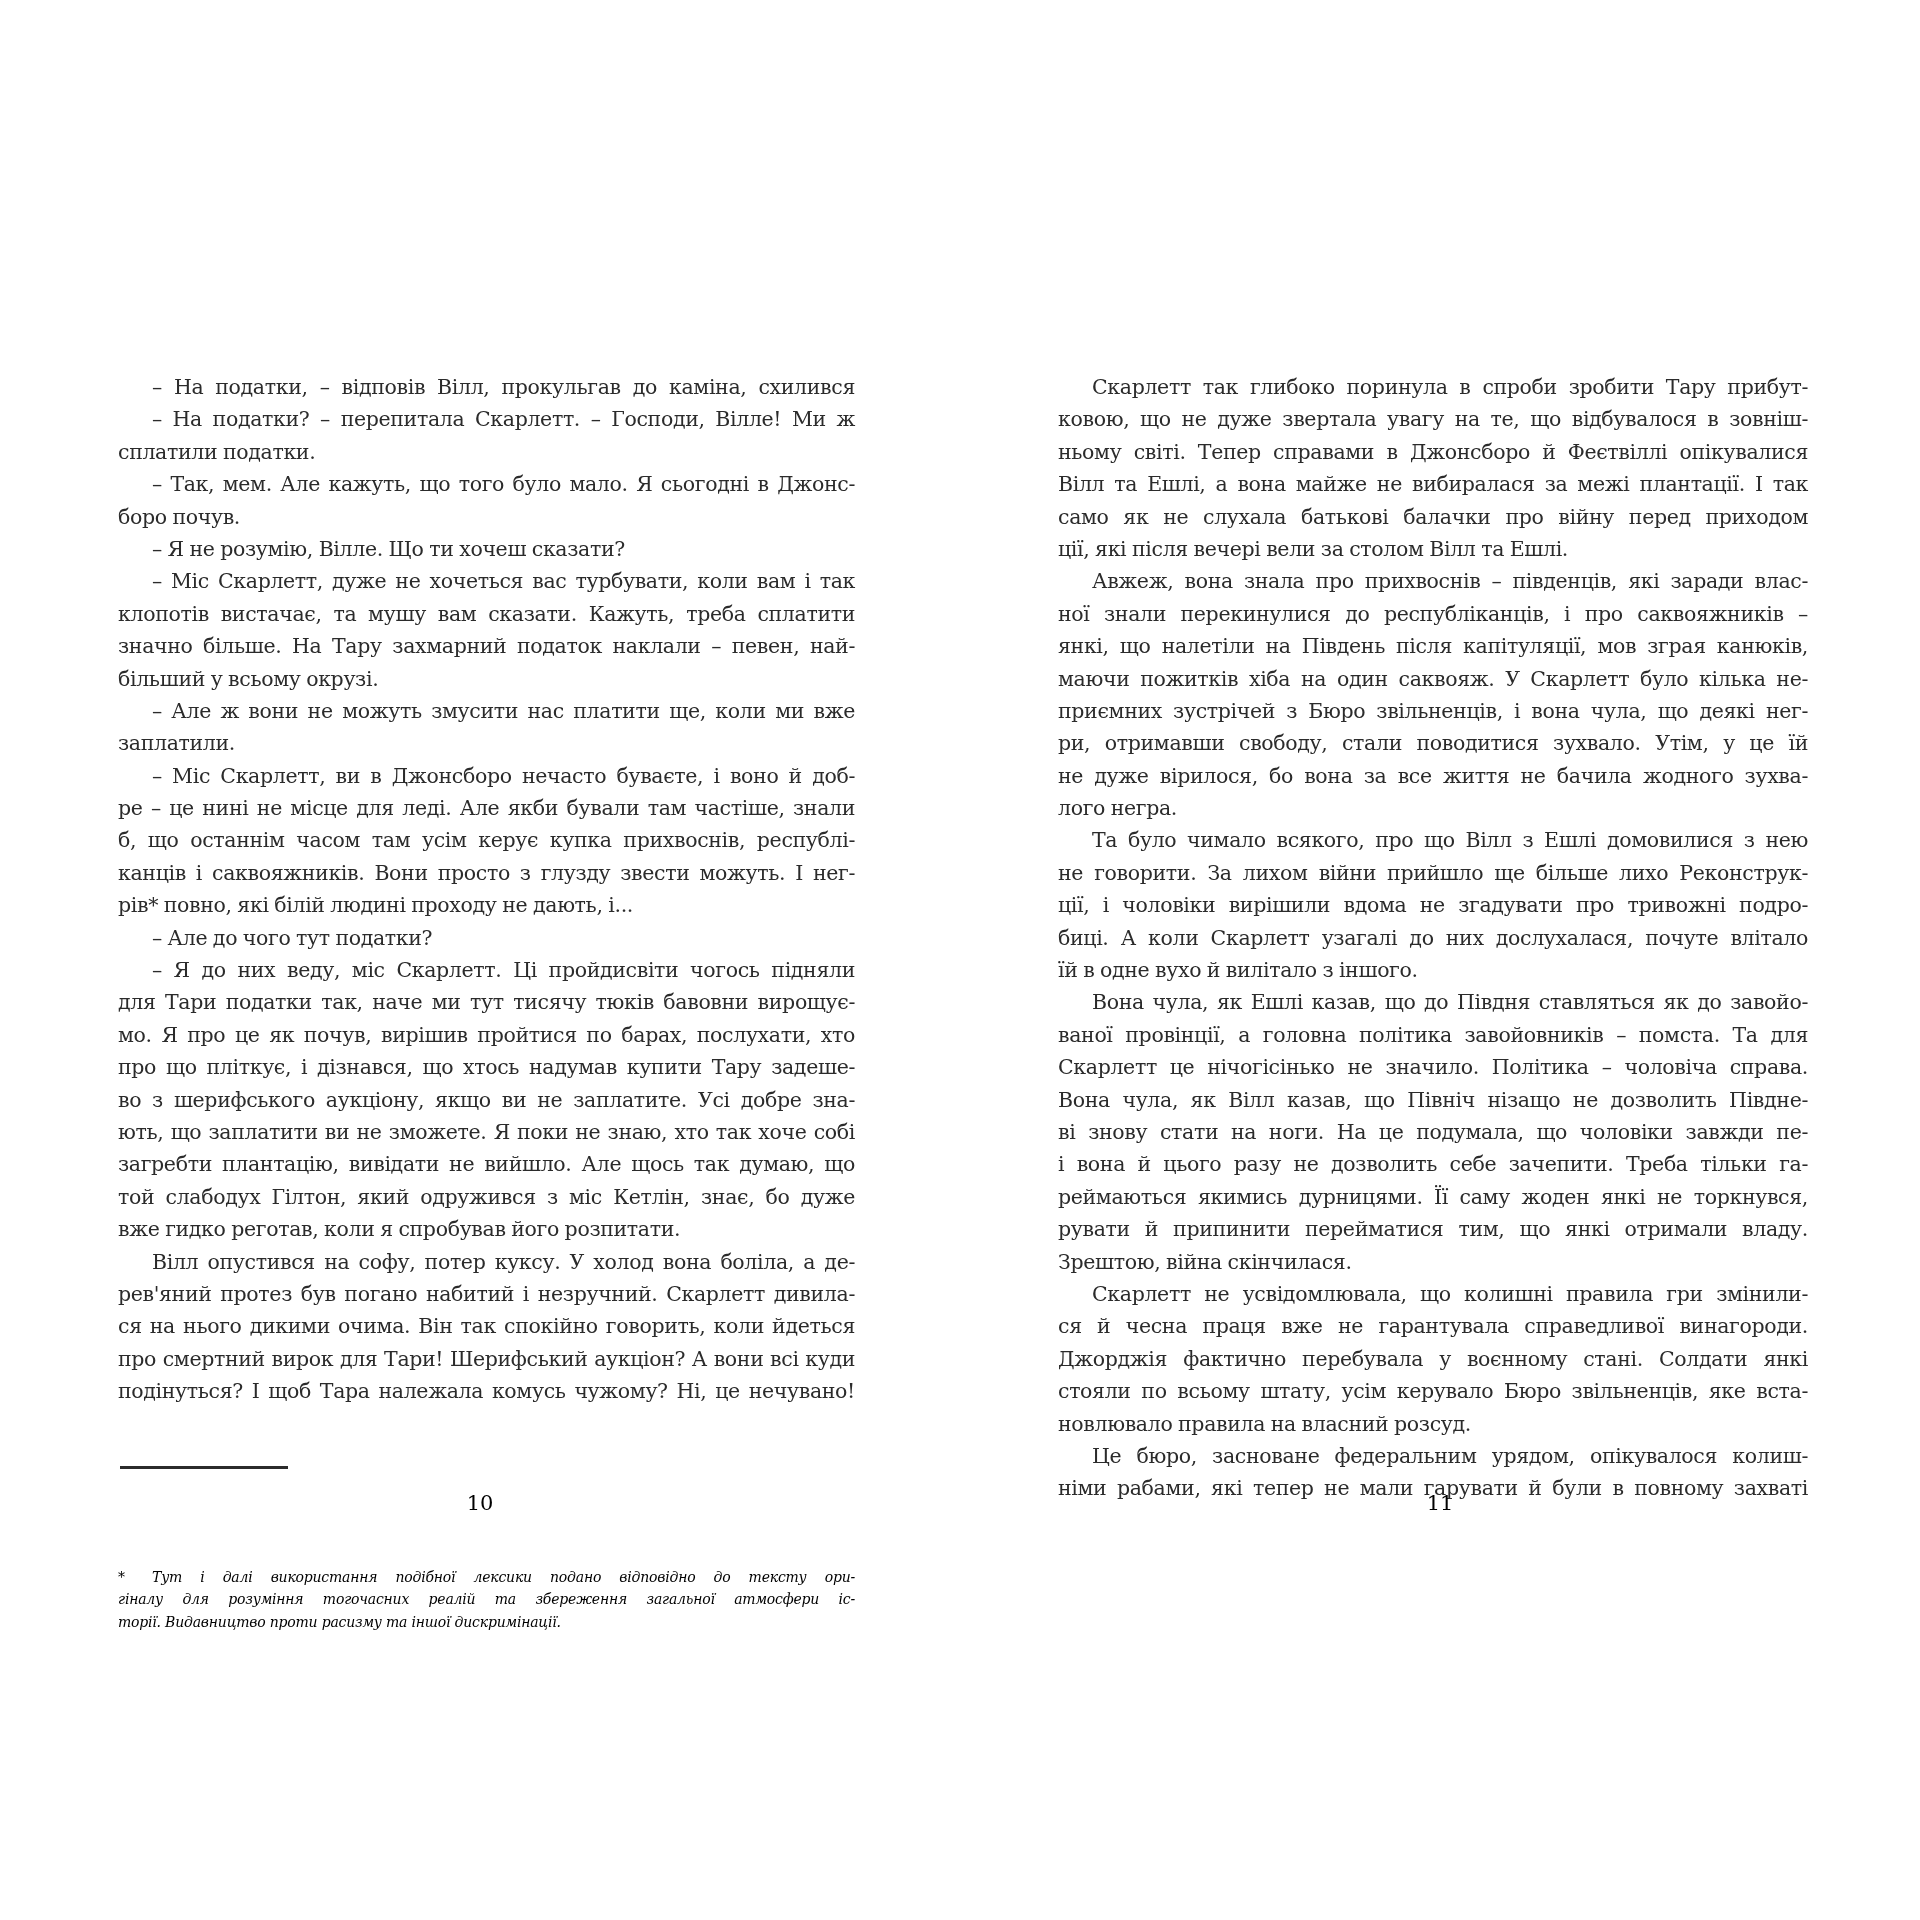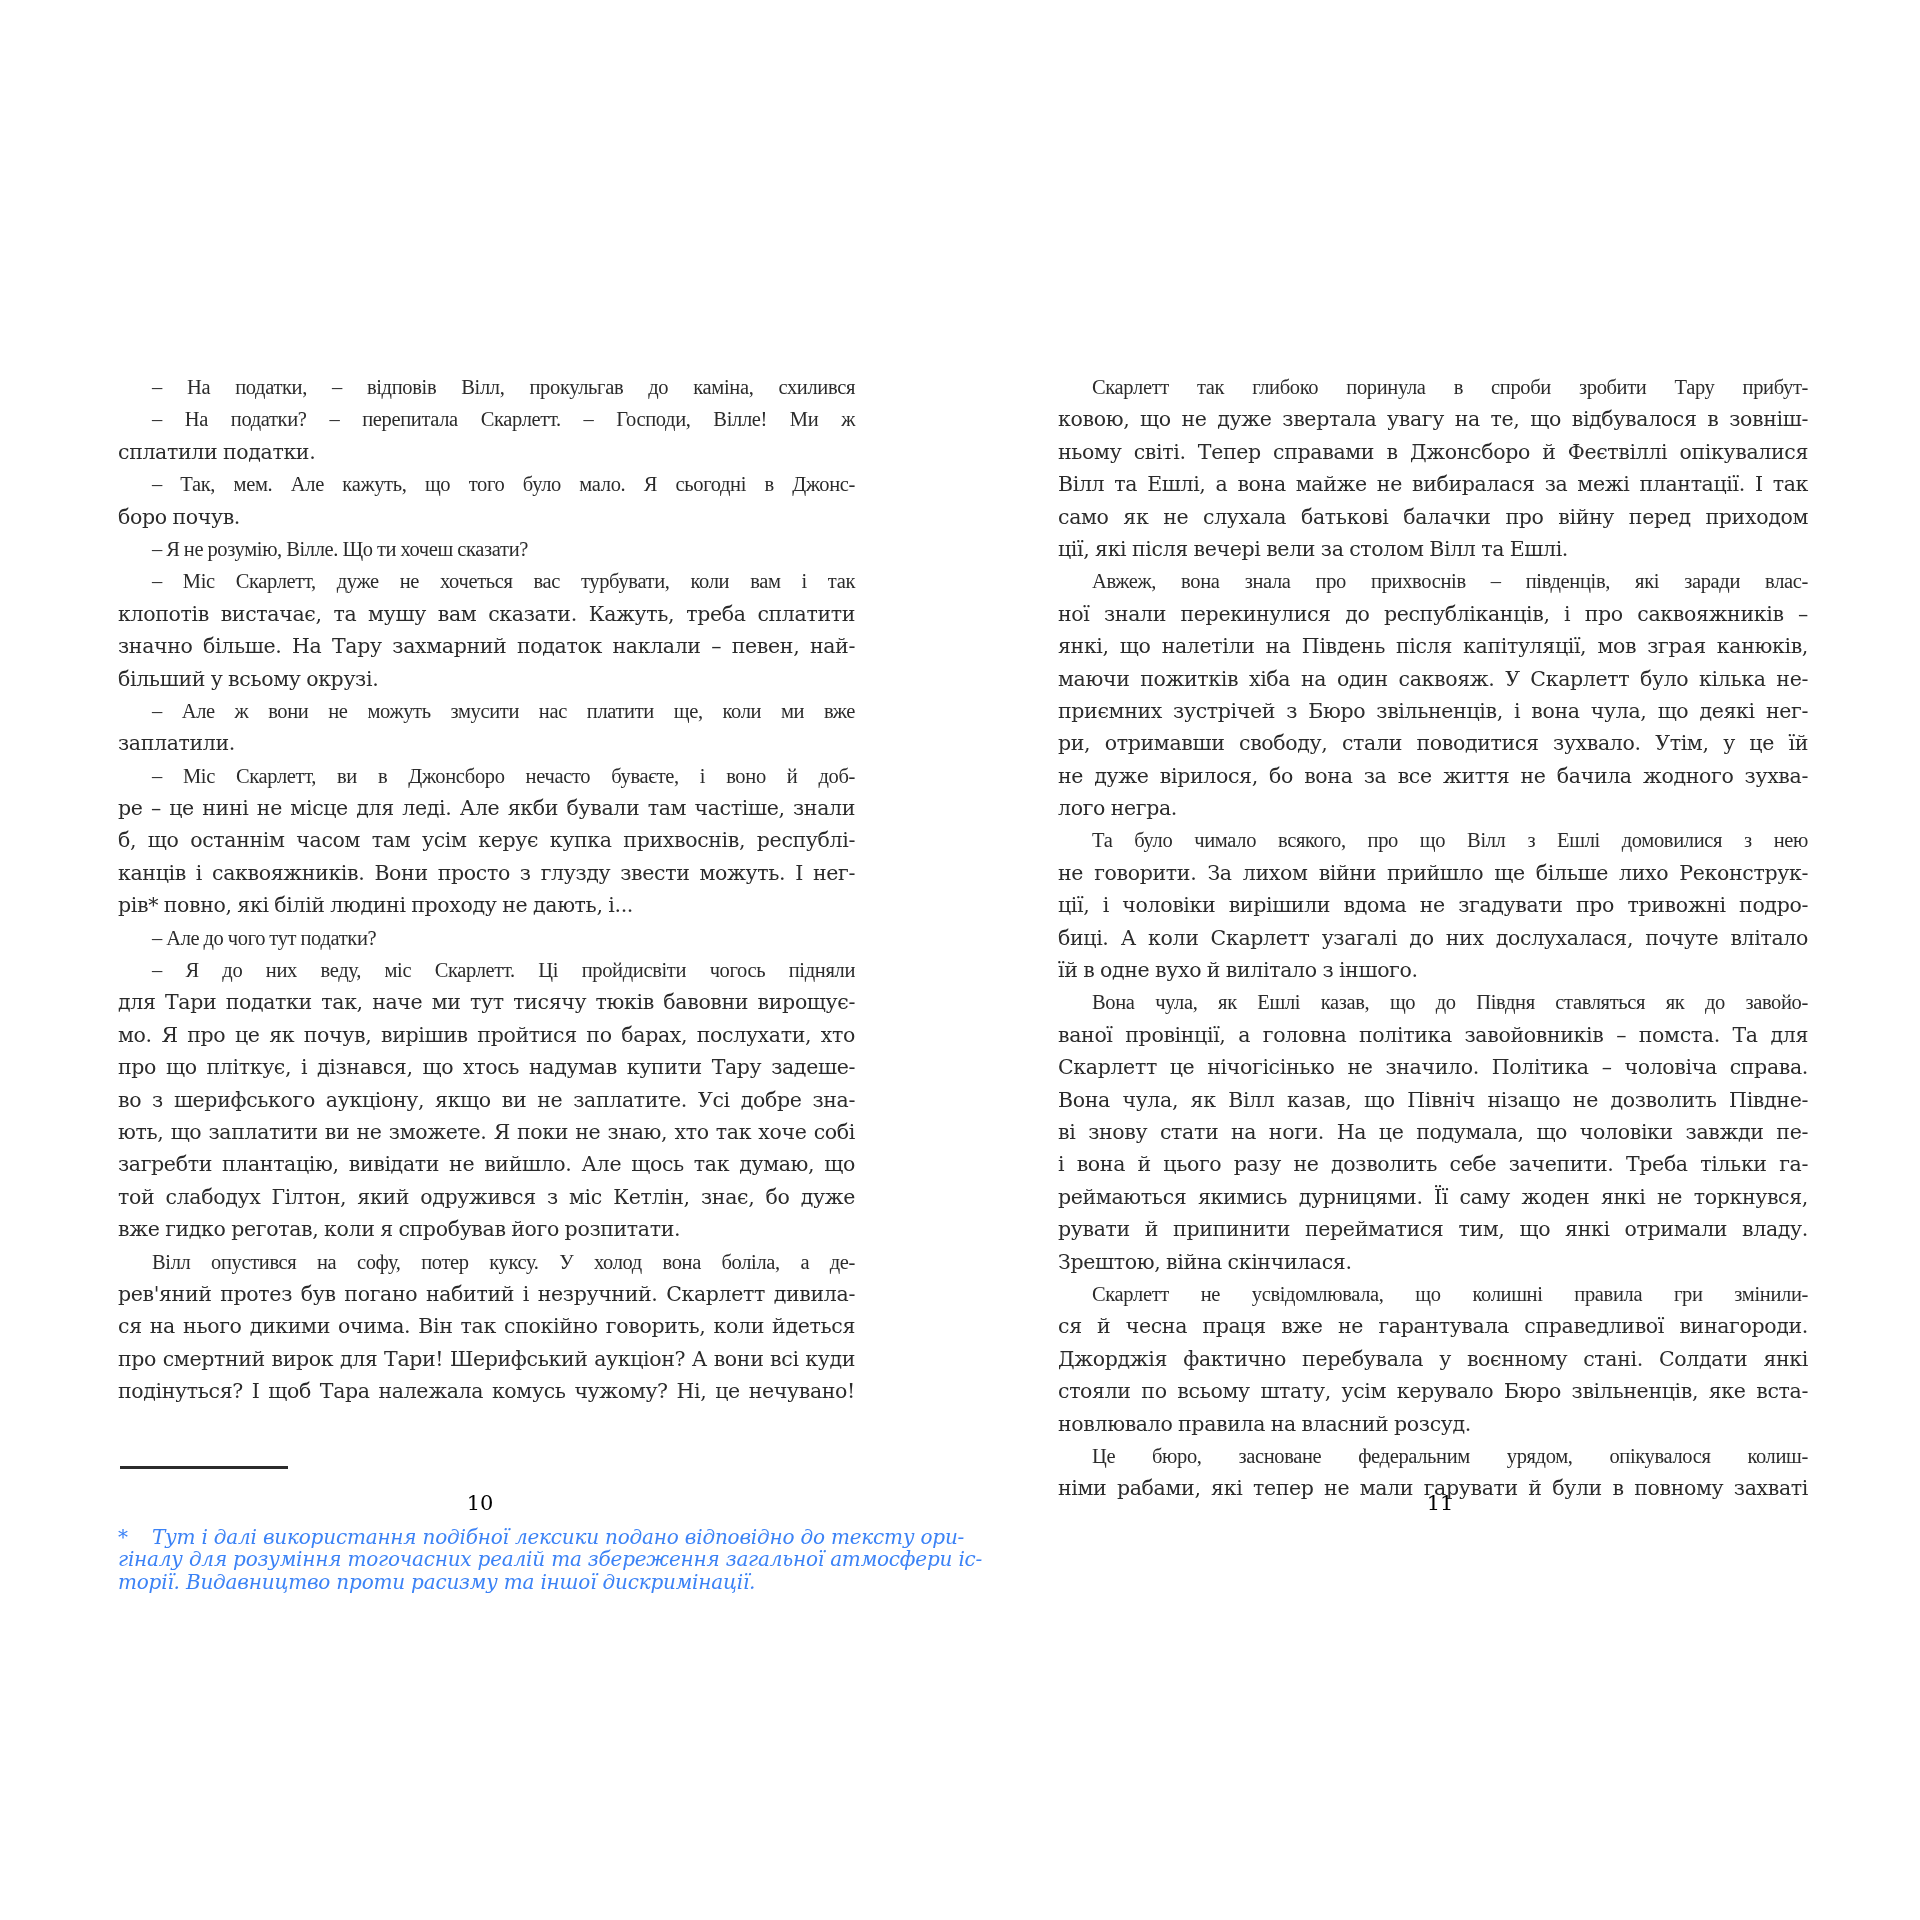--- a/index.html
+++ b/index.html
@@ -37,39 +37,38 @@
     text-align: justify;
     text-align-last: justify;
     letter-spacing: -0.35px;
     word-spacing: -0.5px;
   }
   .line.last {
     text-align-last: left;
   }
   .line.indent {
     padding-left: 34px;
-    font-family: Liberation Serif, serif;
   }
 
   .footnote-rule {
     position: absolute;
     top: 1466px;
     left: 2px;
     width: 168px;
     height: 3px;
     background: #2b2b2b;
   }
   .footnote {
     position: absolute;
-    top: 1526px;
+    top: 1566px;
     left: 0;
     width: 737px;
     font-style: italic;
-    font-size: 20px;
-    color: #3b82f6;
+    font-size: 14px;
+    color: #000000;
   }
   .footnote .fn-line {
     display: block;
     height: 22.3px;
     line-height: 22.3px;
     white-space: nowrap;
     text-align: justify;
     text-align-last: justify;
     letter-spacing: -0.2px;
   }

